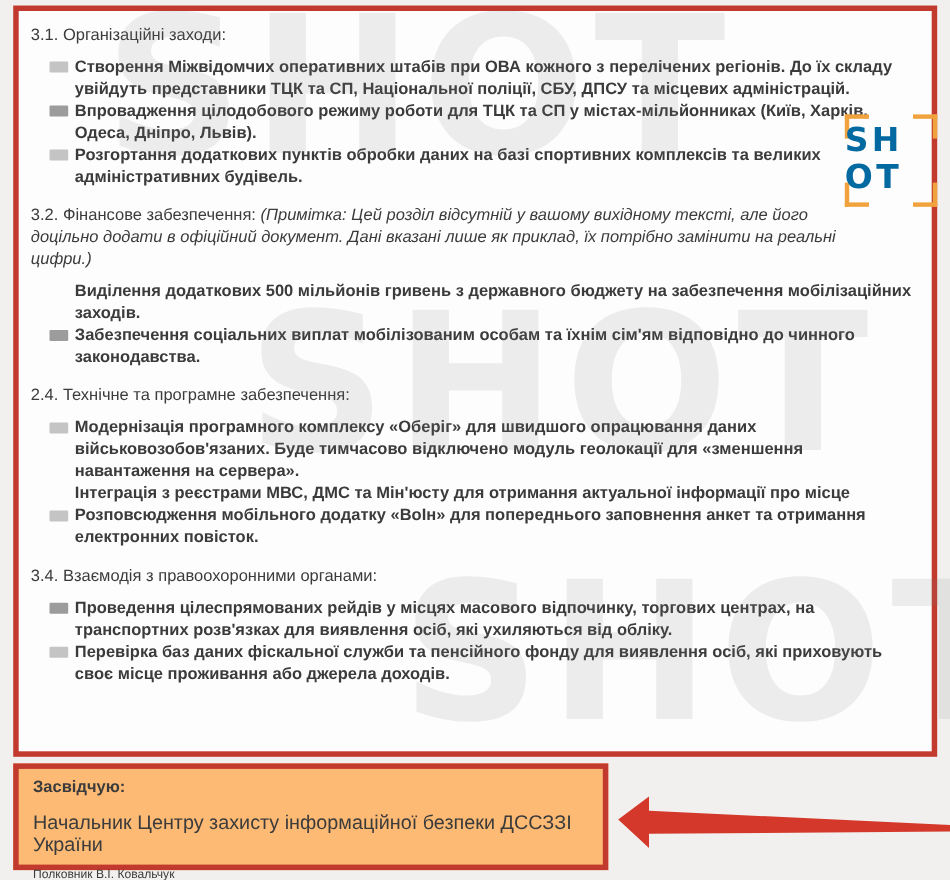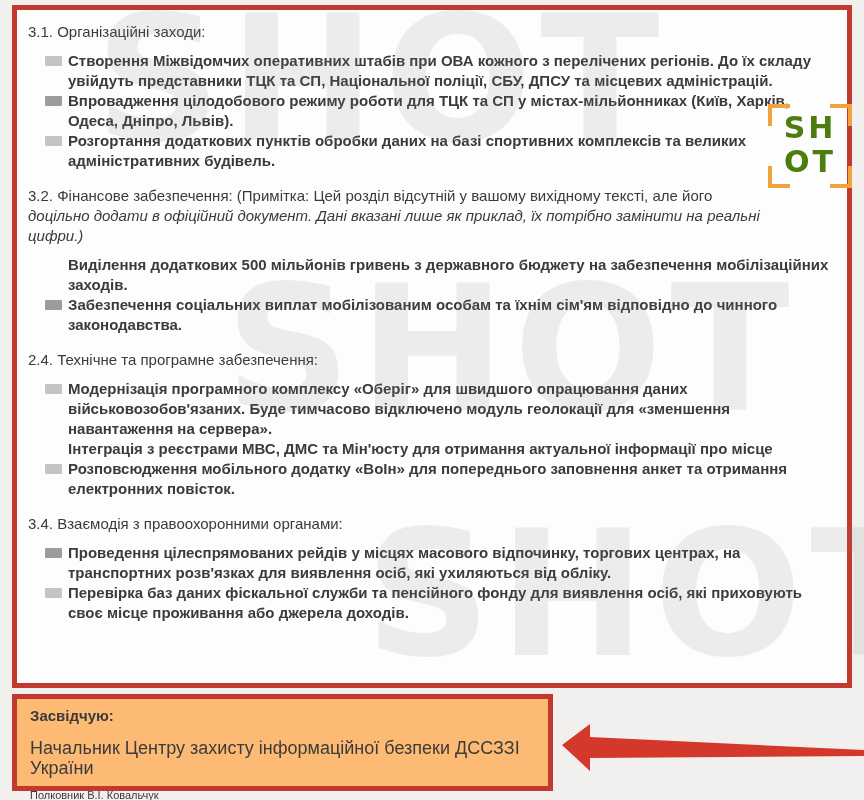--- a/index.html
+++ b/index.html
@@ -16,21 +16,21 @@
   
   .doc-main{
     position:absolute;left:12px;top:5px;width:840px;height:683px;
     box-sizing:border-box;border:5px solid #c23a2e;background:#fdfdfd;
     padding:12px 14px 0 11px;
     z-index:1;
   }
   .section{margin-top:15px;}
   .section:first-child{margin-top:0;}
   .sec-heading{font-size:15px;line-height:20px;}
-  .sec-note-inline{text-align:center;}
+  .sec-note-inline{font-style:italic;text-align:center;}
   .note-line{font-size:15px;line-height:20px;font-style:italic;}
   .items{margin-top:9px;}
   .item{position:relative;padding-left:40px;}
   .item .line{font-size:15px;line-height:20px;white-space:nowrap;font-weight:bold;}
   .bullet{
     position:absolute;left:17px;top:5px;width:17px;height:10px;
     background:#c4c4c4;border-radius:1px;
   }
   .item.dark .bullet{background:#9c9c9c;}
   .item.faint .bullet{background:#d9d9d9;}
@@ -59,24 +59,24 @@
   .wm-3{left:365px;top:507px;}
 
   
   .shot-logo{position:absolute;left:768px;top:104px;width:84px;height:84px;z-index:7;pointer-events:none;}
   .shot-logo .corner{position:absolute;width:18px;height:18px;border:0 solid #f0a23c;}
   .shot-logo .tl{left:0;top:0;border-left-width:4px;border-top-width:4px;}
   .shot-logo .tr{right:0;top:0;border-right-width:4px;border-top-width:4px;}
   .shot-logo .bl{left:0;bottom:0;border-left-width:4px;border-bottom-width:4px;}
   .shot-logo .br{right:0;bottom:0;border-right-width:4px;border-bottom-width:4px;}
   .shot-logo .letters{
-    position:absolute;left:0;right:0;top:7px;text-align:center;
+    position:absolute;left:0;right:0;top:7px;text-align:left;
     font-family:"DejaVu Sans","Liberation Sans",sans-serif;
     font-weight:bold;font-size:30px;line-height:34px;letter-spacing:3px;
-    color:#4d7c0f;
+    color:#0369a1;
   }
 
   
   .arrow-svg{position:absolute;inset:0;z-index:6;pointer-events:none;}
 </style>
 </head>
 <body>
 
 <div class="stage">
 

